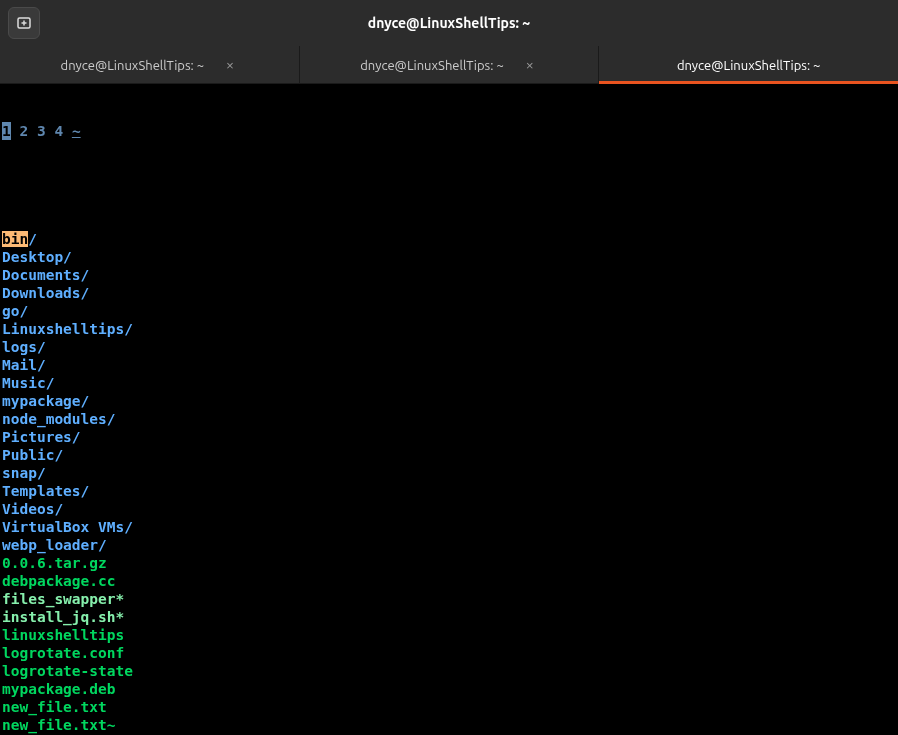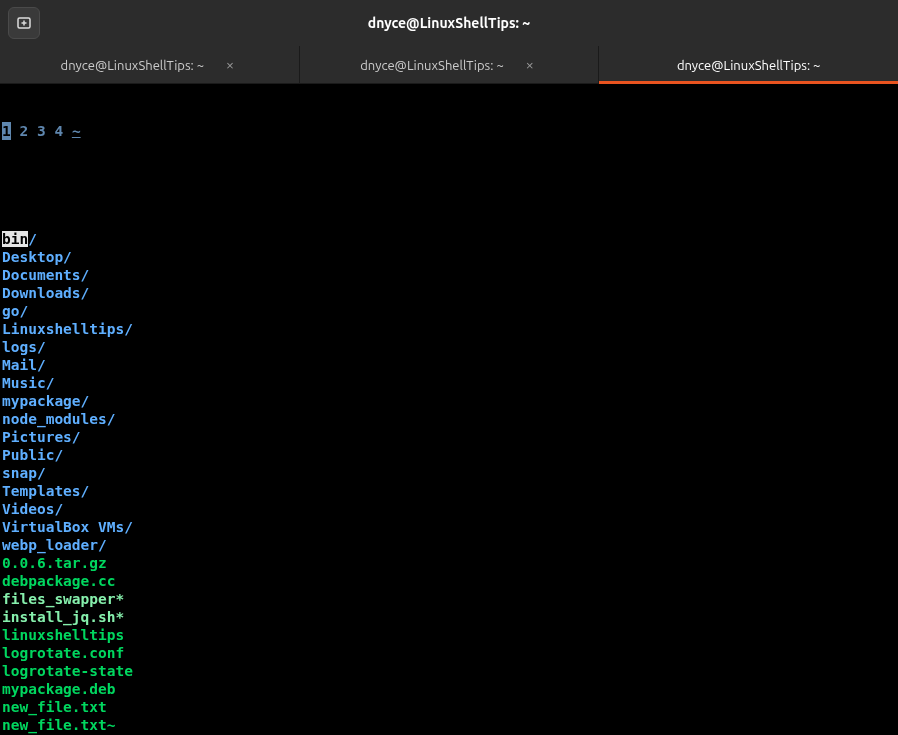--- a/index.html
+++ b/index.html
@@ -117,21 +117,21 @@
     .blank-line {
       height: 18px;
     }
     .entry {
       display: block;
     }
     .dir {
       color: #5fafff;
     }
     .dir.selected .name {
-      background: #e5e5e5;
+      background: #fdba74;
       color: #000;
     }
     .slash {
       color: #5fafff;
     }
     .file {
       color: #00d75f;
     }
     .exec {
       color: #86efac;

